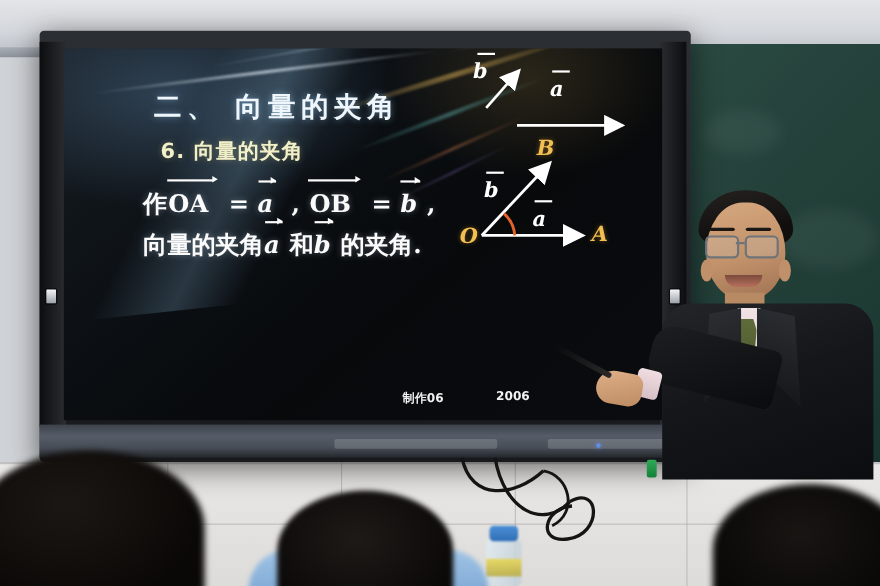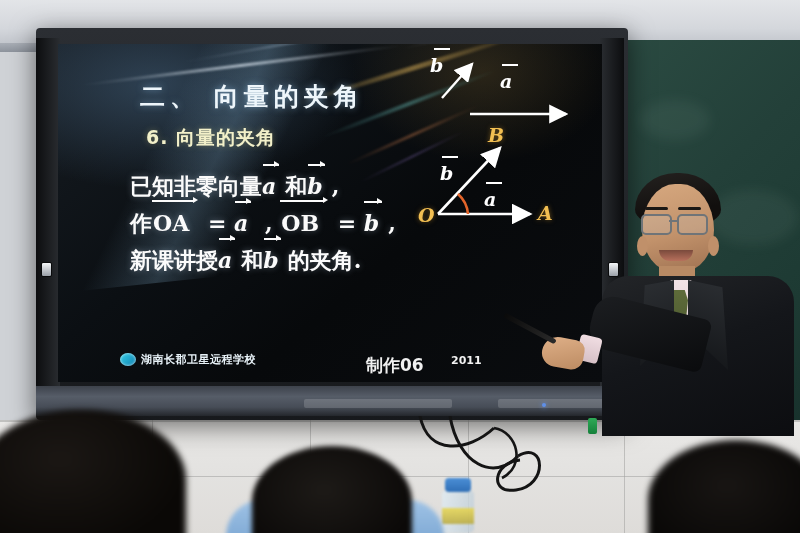--- a/index.html
+++ b/index.html
@@ -135,21 +135,21 @@
   }
   .f-logo{
     position:absolute;left:62px;top:0;display:flex;align-items:center;gap:5px;
   }
   .f-logo .mark{
     width:16px;height:13px;border-radius:50%;
     background:linear-gradient(135deg,#36d0e8,#0f7fb0);
     box-shadow:inset 0 0 3px rgba(255,255,255,.8);
   }
   .f-logo .txt{font-size:11px;font-weight:700;color:#e8f2f8;letter-spacing:.5px;}
-  .f-mid{position:absolute;left:308px;top:2px;font-size:17px;font-weight:700;color:#f0f0f0;}
+  .f-mid{position:absolute;left:308px;top:2px;font-size:11px;font-weight:700;color:#f0f0f0;}
   .f-year{position:absolute;left:393px;top:2px;font-size:11px;font-weight:700;color:#f2f2f2;}
 
   
   .diagram{position:absolute;z-index:4;}
   .lbl{
     position:absolute;font-family:"DejaVu Serif",serif;
     font-style:italic;font-weight:700;
   }
   .lbl.gold{color:#f2bf52;text-shadow:0 0 5px rgba(210,150,40,.5);}
   .lbl.white{color:#ffffff;}
@@ -325,31 +325,28 @@
     <div class="streak" style="left:340px;top:4px;width:220px;height:3px;background:linear-gradient(90deg,rgba(255,255,255,0),rgba(225,235,245,.35),rgba(255,255,255,0));transform:rotate(-13deg);"></div>
 
     <div class="slide-text">
 
       <div class="s-title">二、 向量的夹角</div>
 
       <div class="s-sub">6. 向量的夹角</div>
 
       <div class="s-body">
 
-        <div class="s-line">
-          <span>已知非零向量</span><span class="vec arrowed">a</span><span style="display:inline-block;width:9px;"></span><span>和</span><span class="vec arrowed">b</span><span style="display:inline-block;width:9px;"></span><span>,</span>
-        </div>
 
         <div class="s-line">
           <span>作</span><span class="ovl">OA</span><span style="display:inline-block;width:10px;"></span><span> = </span><span class="vec arrowed">a</span><span style="display:inline-block;width:9px;"></span><span> , </span><span class="ovl">OB</span><span style="display:inline-block;width:10px;"></span><span> = </span><span class="vec arrowed">b</span><span style="display:inline-block;width:9px;"></span><span>,</span>
         </div>
 
 
         <div class="s-line">
-          <span>新课讲授</span><span class="vec arrowed">a</span><span style="display:inline-block;width:9px;"></span><span>和</span><span class="vec arrowed">b</span><span style="display:inline-block;width:9px;"></span><span>的夹角.</span>
+          <span>向量的夹角</span><span class="vec arrowed">a</span><span style="display:inline-block;width:9px;"></span><span>和</span><span class="vec arrowed">b</span><span style="display:inline-block;width:9px;"></span><span>的夹角.</span>
         </div>
 
       </div>
     </div>
 
     <div class="diagram" style="left:370px;top:8px;width:160px;height:80px;">
       <svg width="160" height="80" viewBox="0 0 160 80">
         <defs>
           <marker id="ah" markerWidth="8" markerHeight="8" refX="7" refY="4" orient="auto">
             <path d="M0,0 L8,4 L0,8 z" fill="#ffffff"></path>
@@ -376,26 +373,22 @@
       <div class="lbl gold" style="left:0px;top:78px;font-size:19px;">O</div>
       <div class="lbl gold" style="left:120px;top:76px;font-size:19px;">A</div>
       <div class="lbl gold" style="left:70px;top:-2px;font-size:19px;">B</div>
       <div class="lbl white" style="left:22px;top:36px;font-size:19px;">b</div>
       <div class="lbl white" style="left:24px;top:30px;width:16px;height:2px;background:#fff;"></div>
       <div class="lbl white" style="left:66px;top:62px;font-size:19px;">a</div>
       <div class="lbl white" style="left:68px;top:56px;width:16px;height:2px;background:#fff;"></div>
     </div>
 
     <div class="s-footer">
-      <div class="f-logo">
-        <span class="mark"></span>
-        <span class="txt">湖南长郡卫星远程学校</span>
-      </div>
       <div class="f-mid">制作06</div>
-      <div class="f-year">2011</div>
+      <div class="f-year">2006</div>
     </div>
 
   </div>
 
   <div class="iwb-bottom">
     <div class="iwb-btnstrip" style="left:268px;top:13px;width:148px;"></div>
     <div class="iwb-btnstrip" style="left:462px;top:13px;width:108px;"></div>
     <div class="iwb-led" style="left:506px;top:17px;"></div>
   </div>
 

